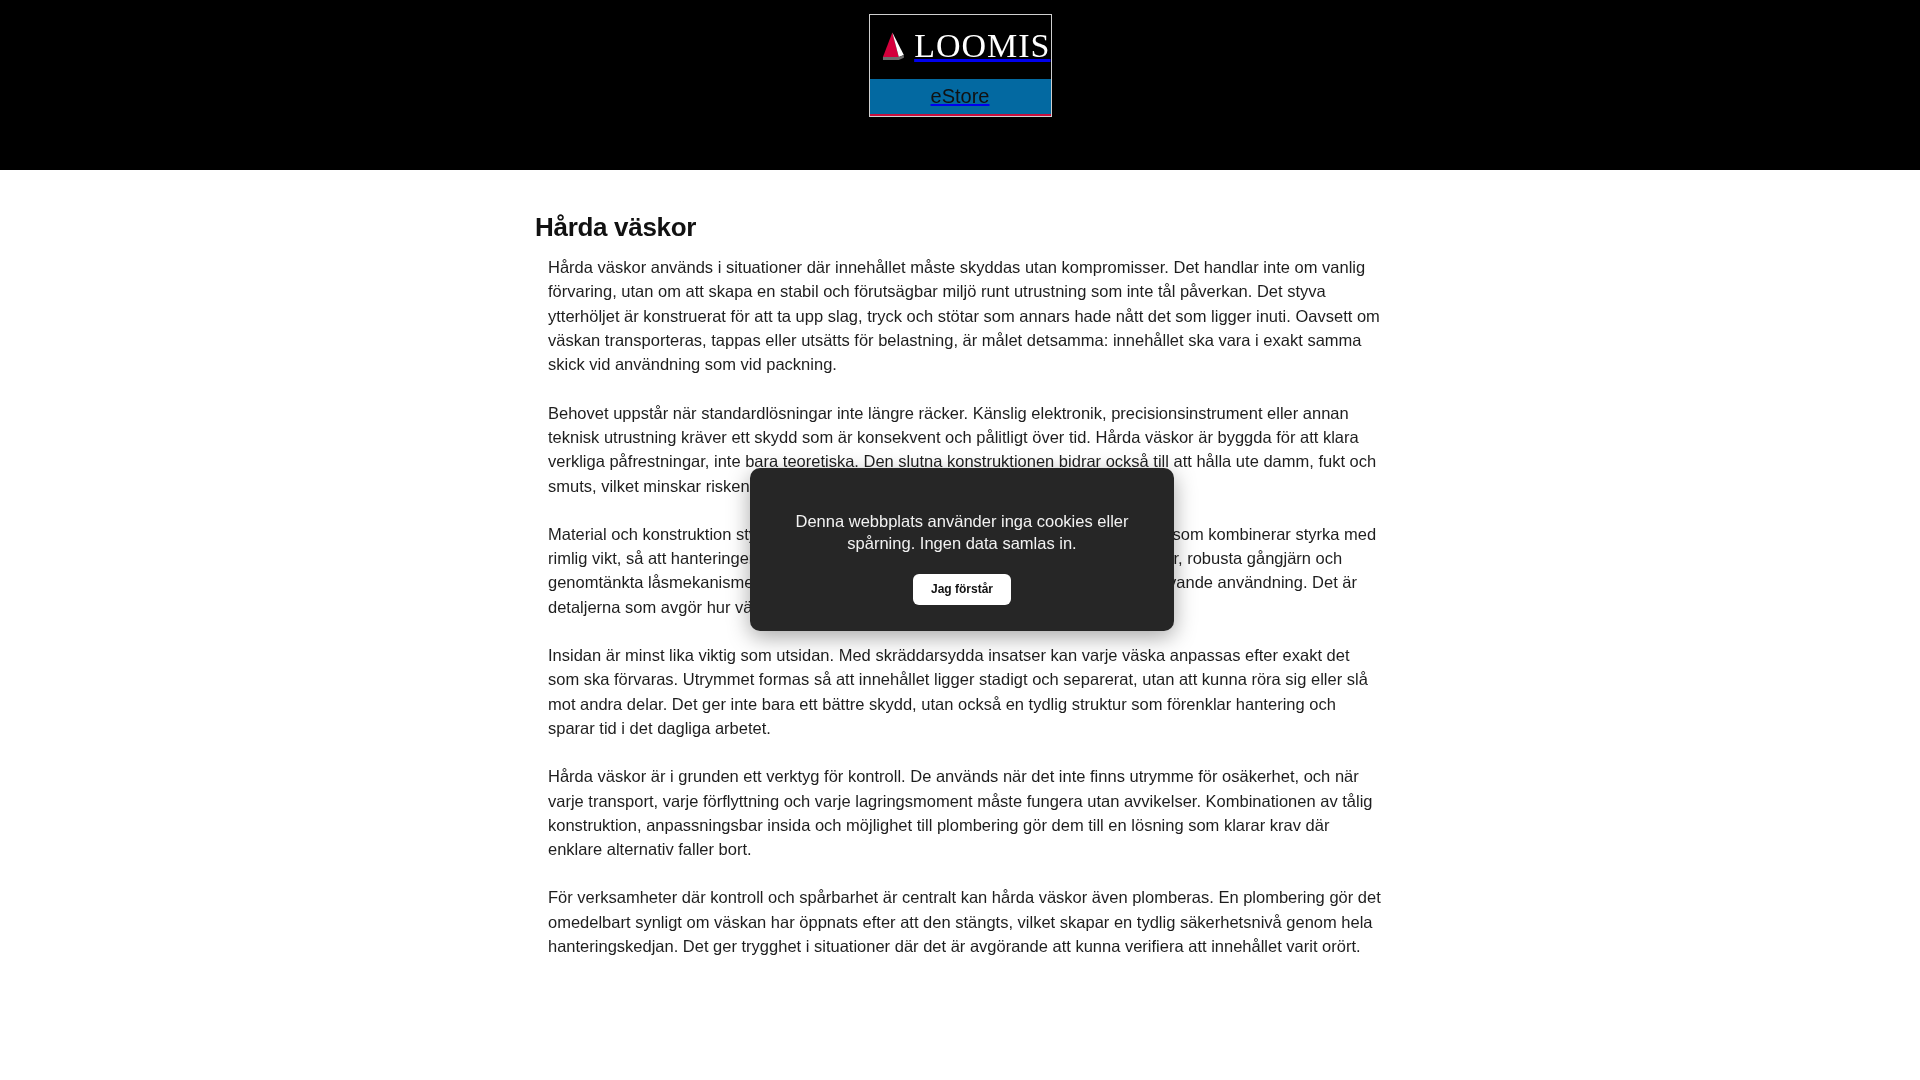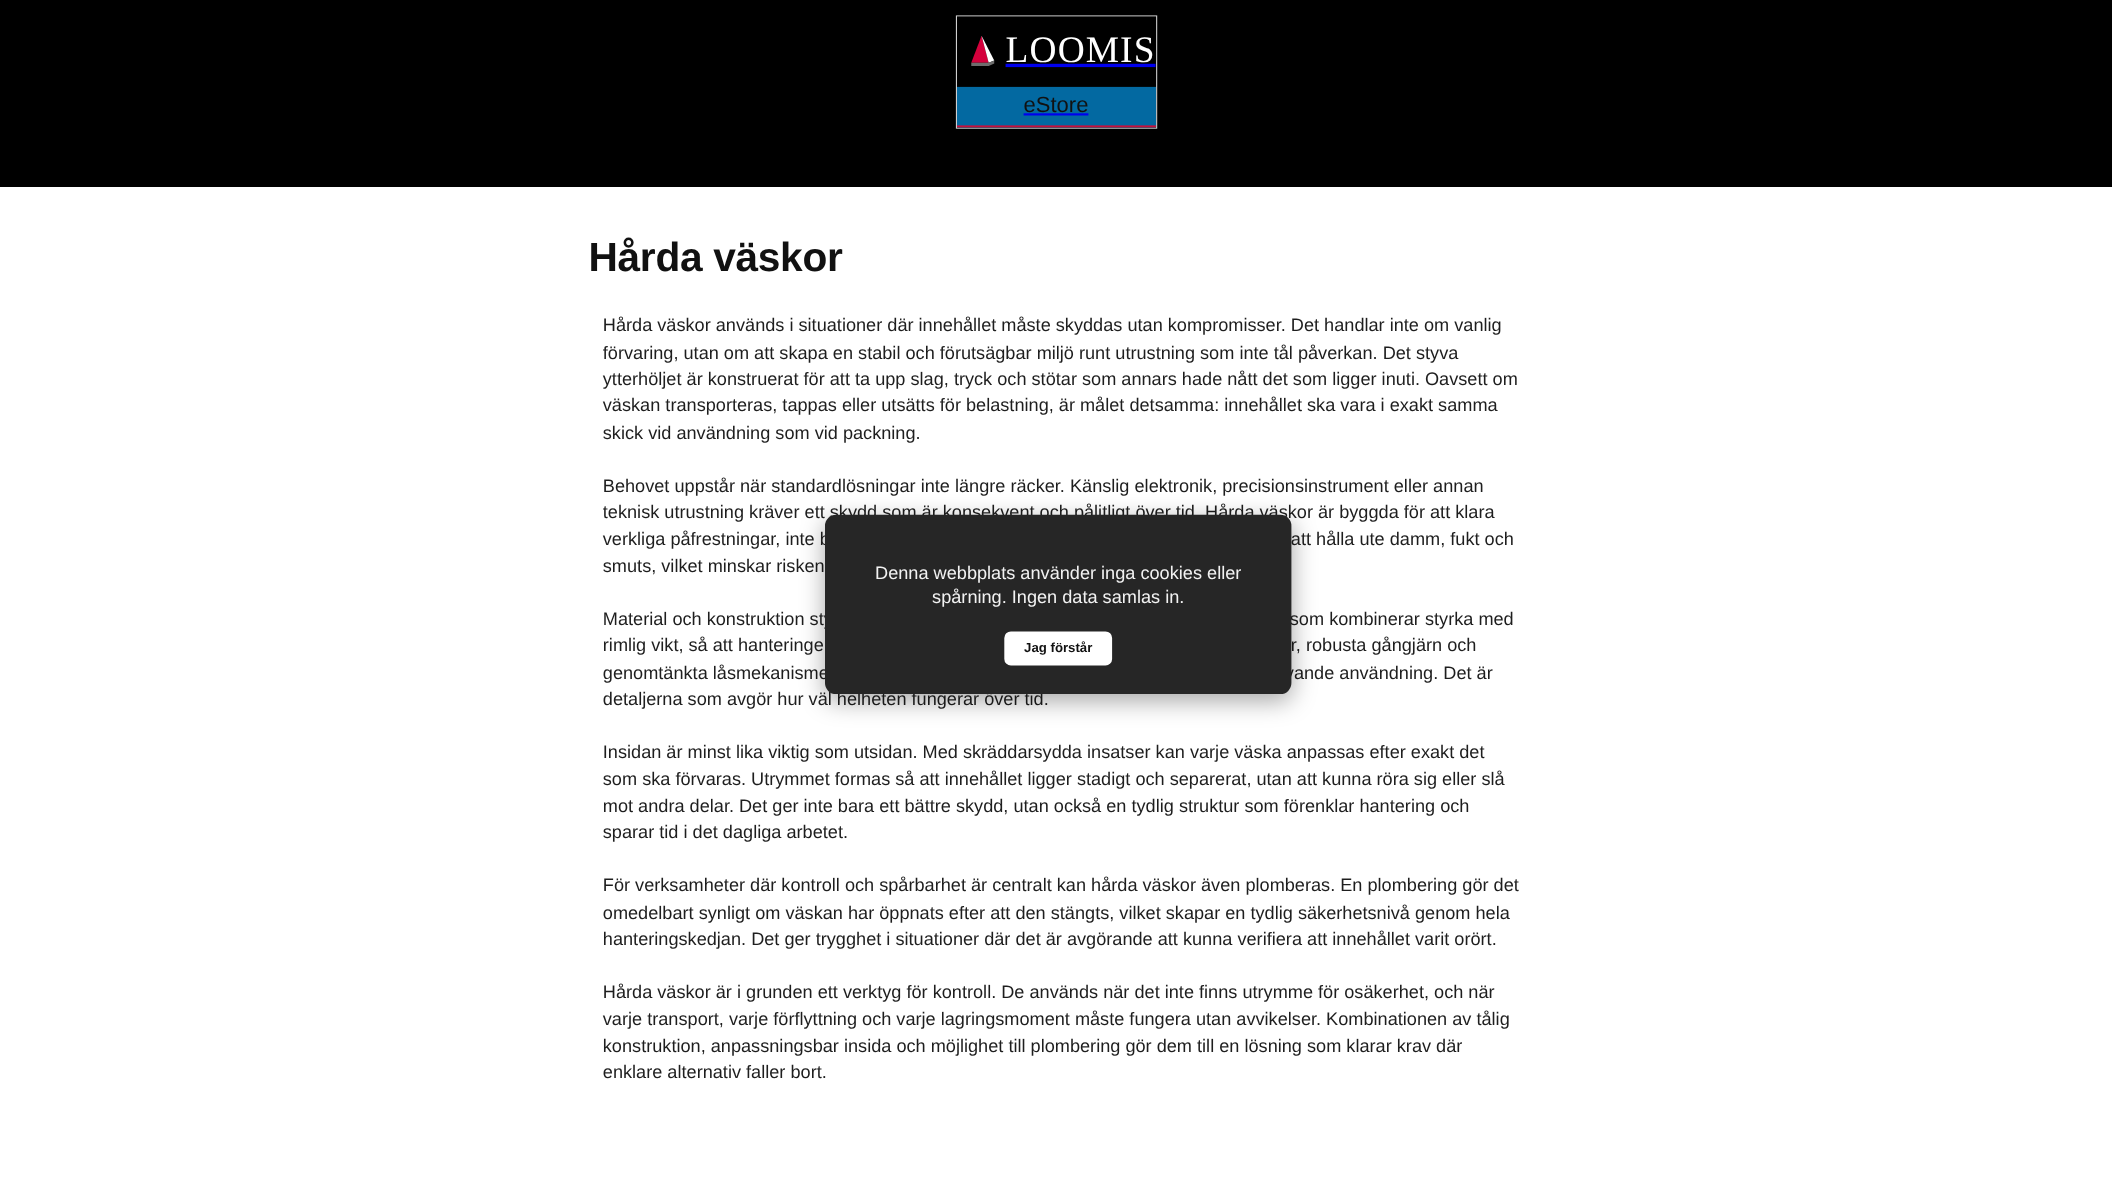--- a/index.html
+++ b/index.html
@@ -84,24 +84,24 @@
   
   .content {
     width: 850px;
     margin: 0 auto;
     padding-top: 42px;
     color: #1b1b1b;
   }
 
   .page-title {
     font-family: "Liberation Sans", sans-serif;
-    font-size: 37px;
+    font-size: 26px;
     font-weight: bold;
     line-height: 1.2;
-    margin: 0 0 28px 0;
+    margin: 0 0 12px 0;
     color: #111111;
     letter-spacing: -0.3px;
   }
 
   .body-par {
     font-family: "Liberation Sans", sans-serif;
     font-size: 16.5px;
     line-height: 24.3px;
     margin: 0 0 24px 13px;
     color: #1e1e1e;
@@ -165,22 +165,22 @@
     </a>
   </header>
 
   <main class="content">
     <h1 class="page-title">Hårda väskor</h1>
 
     <p class="body-par">Hårda väskor används i situationer där innehållet måste skyddas utan kompromisser. Det handlar inte om vanlig förvaring, utan om att skapa en stabil och förutsägbar miljö runt utrustning som inte tål påverkan. Det styva ytterhöljet är konstruerat för att ta upp slag, tryck och stötar som annars hade nått det som ligger inuti. Oavsett om väskan transporteras, tappas eller utsätts för belastning, är målet detsamma: innehållet ska vara i exakt samma skick vid användning som vid packning.</p>
     <p class="body-par">Behovet uppstår när standardlösningar inte längre räcker. Känslig elektronik, precisionsinstrument eller annan teknisk utrustning kräver ett skydd som är konsekvent och pålitligt över tid. Hårda väskor är byggda för att klara verkliga påfrestningar, inte bara teoretiska. Den slutna konstruktionen bidrar också till att hålla ute damm, fukt och smuts, vilket minskar risken för påverkan från omgivningen.</p>
     <p class="body-par">Material och konstruktion styr hur väl väskan fungerar. Det handlar om tåliga material som kombinerar styrka med rimlig vikt, så att hanteringen blir praktisk utan att tumma på skyddet. Förstärkta kanter, robusta gångjärn och genomtänkta låsmekanismer gör att väskan håller ihop även under upprepad och krävande användning. Det är detaljerna som avgör hur väl helheten fungerar över tid.</p>
     <p class="body-par">Insidan är minst lika viktig som utsidan. Med skräddarsydda insatser kan varje väska anpassas efter exakt det som ska förvaras. Utrymmet formas så att innehållet ligger stadigt och separerat, utan att kunna röra sig eller slå mot andra delar. Det ger inte bara ett bättre skydd, utan också en tydlig struktur som förenklar hantering och sparar tid i det dagliga arbetet.</p>
+    <p class="body-par">Hårda väskor är i grunden ett verktyg för kontroll. De används när det inte finns utrymme för osäkerhet, och när varje transport, varje förflyttning och varje lagringsmoment måste fungera utan avvikelser. Kombinationen av tålig konstruktion, anpassningsbar insida och möjlighet till plombering gör dem till en lösning som klarar krav där enklare alternativ faller bort.</p>
     <p class="body-par">För verksamheter där kontroll och spårbarhet är centralt kan hårda väskor även plomberas. En plombering gör det omedelbart synligt om väskan har öppnats efter att den stängts, vilket skapar en tydlig säkerhetsnivå genom hela hanteringskedjan. Det ger trygghet i situationer där det är avgörande att kunna verifiera att innehållet varit orört.</p>
-    <p class="body-par">Hårda väskor är i grunden ett verktyg för kontroll. De används när det inte finns utrymme för osäkerhet, och när varje transport, varje förflyttning och varje lagringsmoment måste fungera utan avvikelser. Kombinationen av tålig konstruktion, anpassningsbar insida och möjlighet till plombering gör dem till en lösning som klarar krav där enklare alternativ faller bort.</p>
   </main>
 
   <div class="notice-modal" role="dialog">
     <p class="notice-text">Denna webbplats använder inga cookies eller spårning. Ingen data samlas in.</p>
     <button class="notice-button" type="button">Jag förstår</button>
   </div>
 
 </div>
 
 </body></html>

